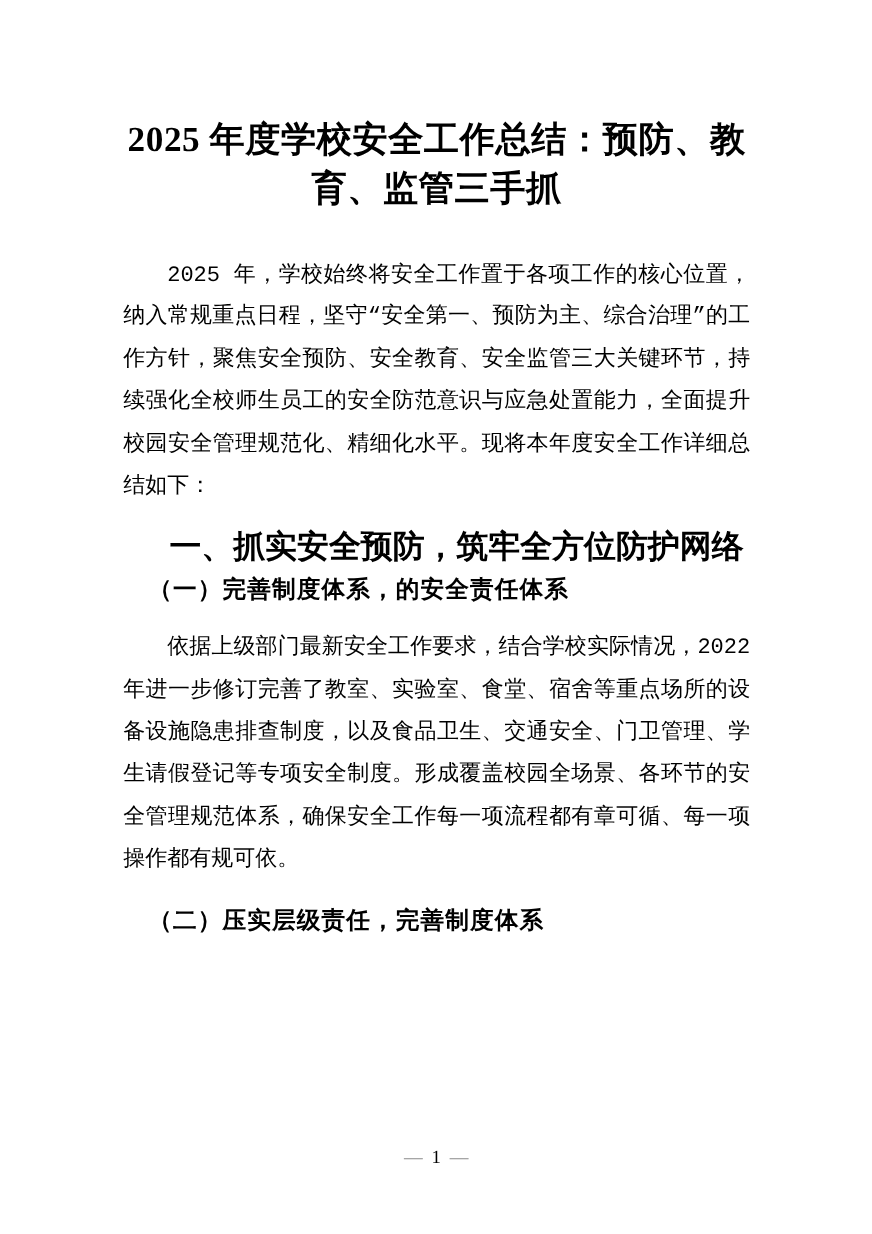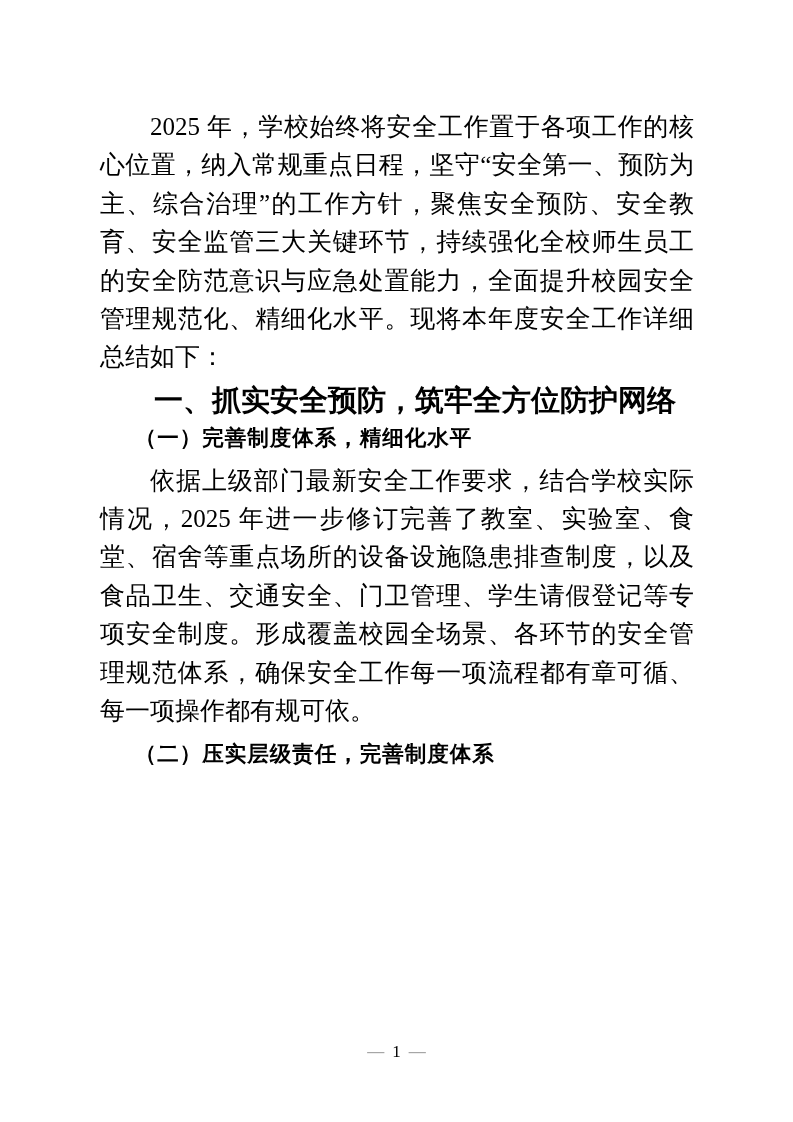--- a/index.html
+++ b/index.html
@@ -21,27 +21,28 @@
   .doc-title {
     margin: 0 0 38px 0;
     font-size: 32px;
     font-weight: bold;
     line-height: 45px;
     text-align: center;
     letter-spacing: 0.5px;
     font-family: "Liberation Serif", "DejaVu Serif", serif;
   }
   .body-para {
-    margin: 4px;
-    font-size: 25px;
+    margin: 16px;
+    font-size: 20px;
     line-height: 38.4px;
     text-align: justify;
     text-justify: inter-character;
     text-indent: 2em;
     word-break: break-all;
+    font-family: Liberation Mono, monospace;
   }
   .h-section {
     margin: 0;
     font-size: 29px;
     line-height: 38.4px;
     font-weight: bold;
     text-indent: 2em;
     font-family: "Liberation Sans", "DejaVu Sans", sans-serif;
   }
   .h-sub {
@@ -70,28 +71,29 @@
   }
   .footer-num {
     color: #000000;
   }
 </style>
 </head>
 <body>
 
 <div class="page">
 
+  <h1 class="doc-title">2025 年度学校安全工作总结：预防、教育、监管三手抓</h1>
 
   <p class="body-para">2025 年，学校始终将安全工作置于各项工作的核心位置，纳入常规重点日程，坚守“安全第一、预防为主、综合治理”的工作方针，聚焦安全预防、安全教育、安全监管三大关键环节，持续强化全校师生员工的安全防范意识与应急处置能力，全面提升校园安全管理规范化、精细化水平。现将本年度安全工作详细总结如下：</p>
 
   <h2 class="h-section">一、抓实安全预防，筑牢全方位防护网络</h2>
 
-  <h3 class="h-sub">（一）完善制度体系，精细化水平</h3>
+  <h3 class="h-sub">（一）完善制度体系，的安全责任体系</h3>
 
-  <p class="body-para">依据上级部门最新安全工作要求，结合学校实际情况，2025 年进一步修订完善了教室、实验室、食堂、宿舍等重点场所的设备设施隐患排查制度，以及食品卫生、交通安全、门卫管理、学生请假登记等专项安全制度。形成覆盖校园全场景、各环节的安全管理规范体系，确保安全工作每一项流程都有章可循、每一项操作都有规可依。</p>
+  <p class="body-para">依据上级部门最新安全工作要求，结合学校实际情况，2022 年进一步修订完善了教室、实验室、食堂、宿舍等重点场所的设备设施隐患排查制度，以及食品卫生、交通安全、门卫管理、学生请假登记等专项安全制度。形成覆盖校园全场景、各环节的安全管理规范体系，确保安全工作每一项流程都有章可循、每一项操作都有规可依。</p>
 
   <h3 class="h-sub">（二）压实层级责任，完善制度体系</h3>
 
 
   <div class="page-footer">
     <span class="footer-dash" style="color: rgb(166, 166, 166);">—</span><span class="footer-num">1</span><span class="footer-dash" style="color: rgb(166, 166, 166);">—</span>
   </div>
 
 </div>
 

